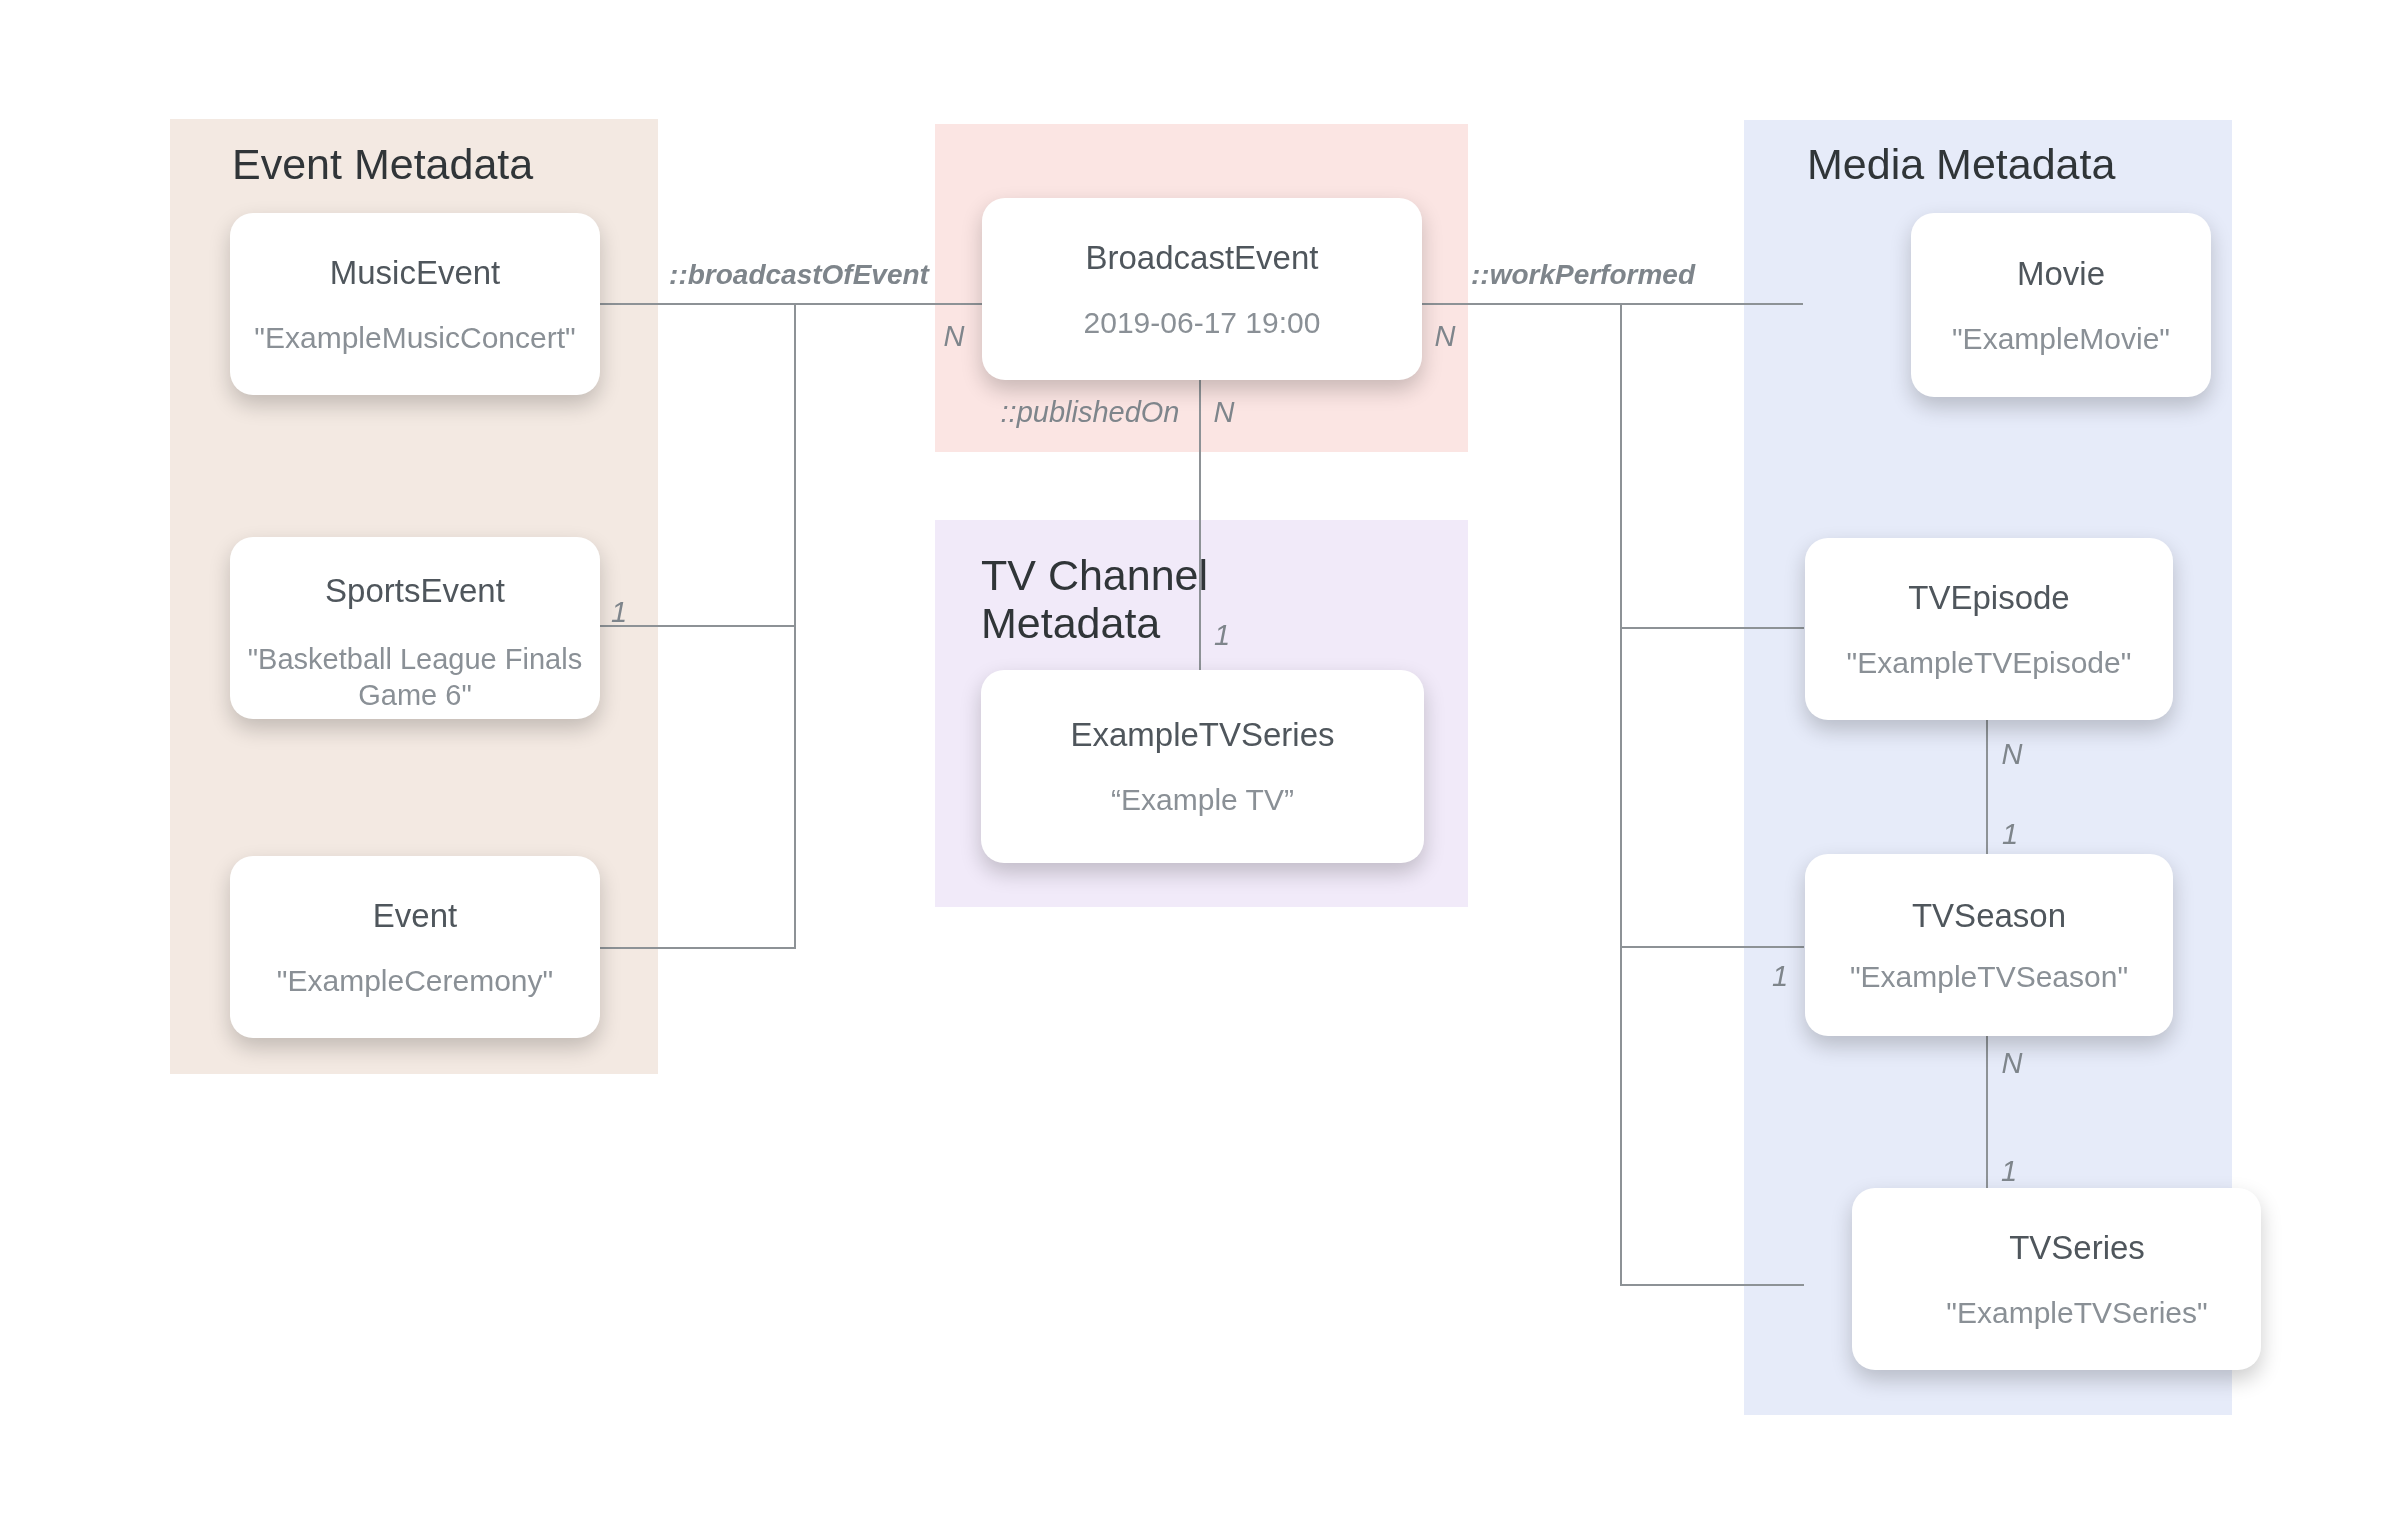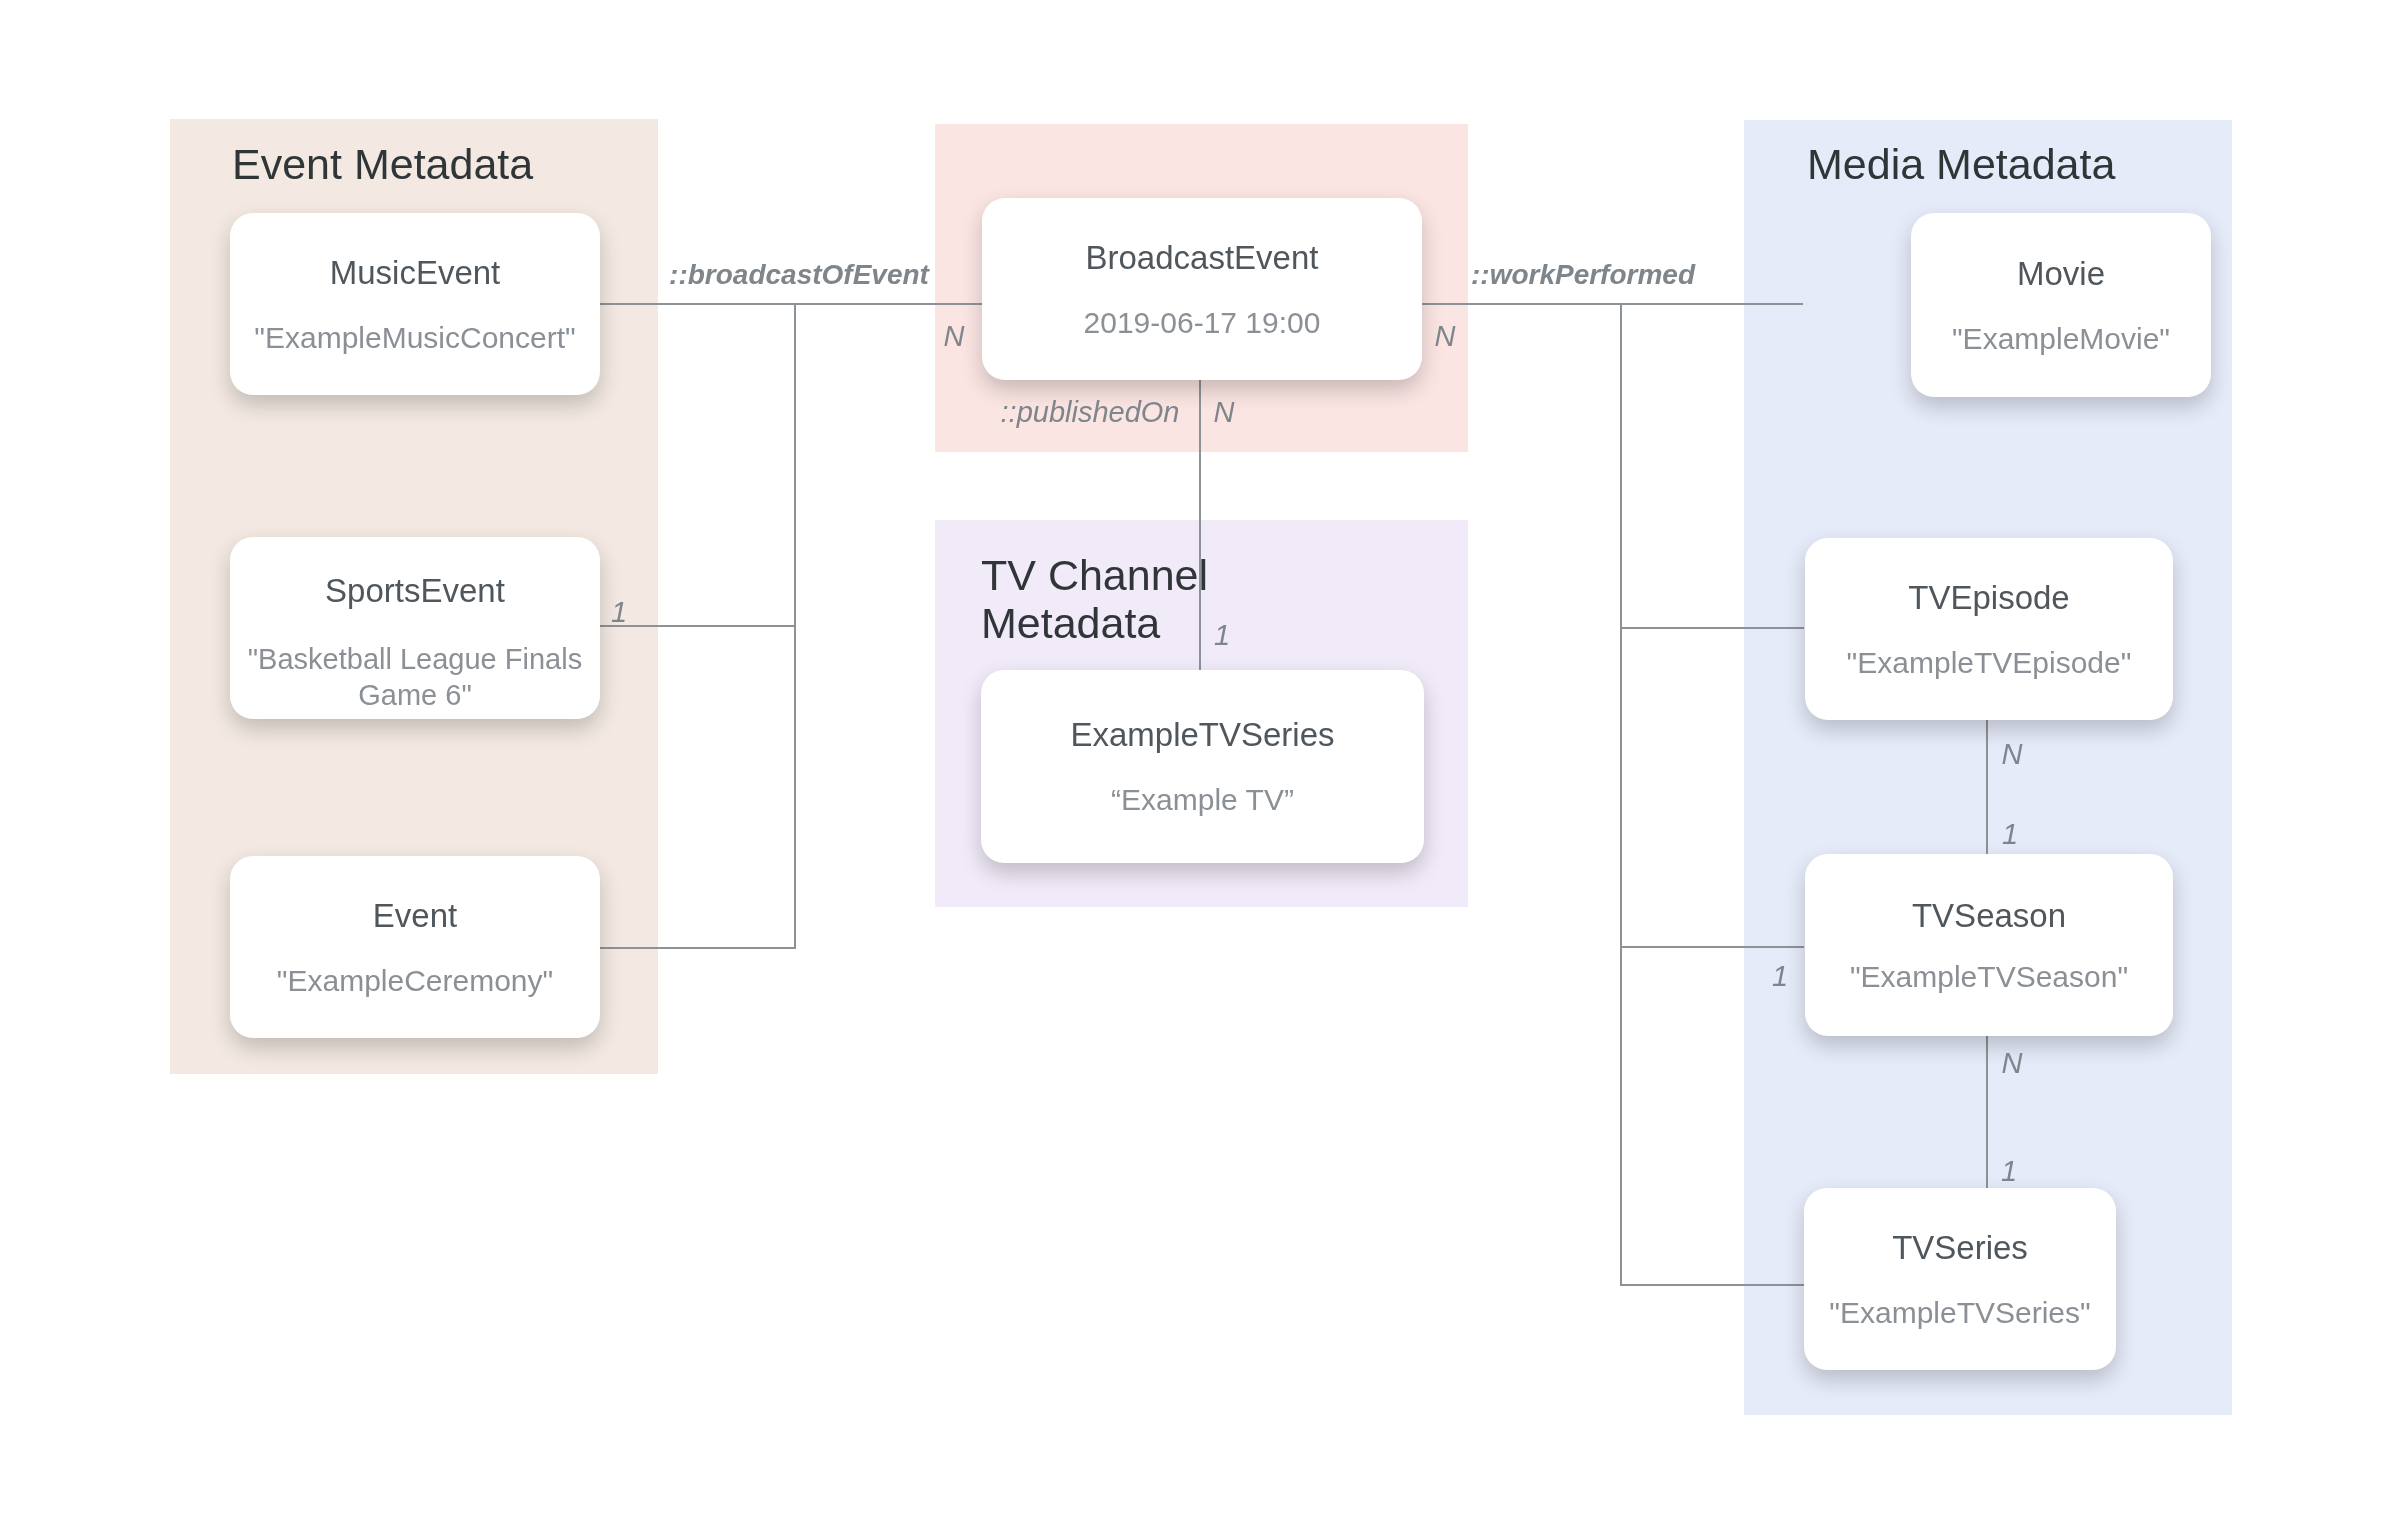--- a/index.html
+++ b/index.html
@@ -22,21 +22,21 @@
   .card-subtitle{font-size:30px;line-height:36px;color:#8A9096;}
   .card-music{left:230px;top:213px;width:370px;height:182px;}
   .card-sports{left:230px;top:537px;width:370px;height:182px;row-gap:30px;padding-top:27px;box-sizing:border-box;}
   .card-sports .card-subtitle{font-size:29px;max-width:352px;}
   .card-event{left:230px;top:856px;width:370px;height:182px;}
   .card-bevent{left:982px;top:198px;width:440px;height:182px;}
   .card-bservice{left:981px;top:670px;width:443px;height:193px;}
   .card-movie{left:1911px;top:213px;width:300px;height:184px;}
   .card-episode{left:1805px;top:538px;width:368px;height:182px;}
   .card-season{left:1805px;top:854px;width:368px;height:182px;gap:23px;}
-  .card-series{left:1804px;top:1188px;width:312px;height:182px;}
+  .card-series{left:1852px;top:1188px;width:368px;height:182px;padding-left:41px;}
   .line{position:absolute;background:#8D9296;}
   .lbl{position:absolute;transform:translate(-50%,-50%);font-style:italic;
        color:#7E858B;font-size:29px;white-space:nowrap;}
   .lbl.bold{font-weight:bold;font-size:28px;}
 </style>
 </head>
 <body>
 
 <div class="stage">
 

